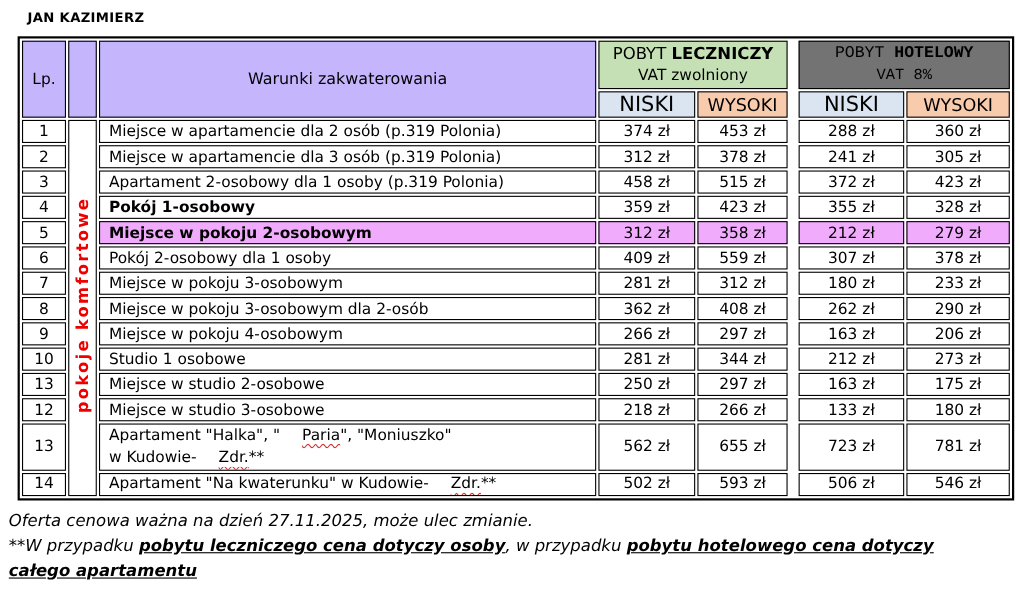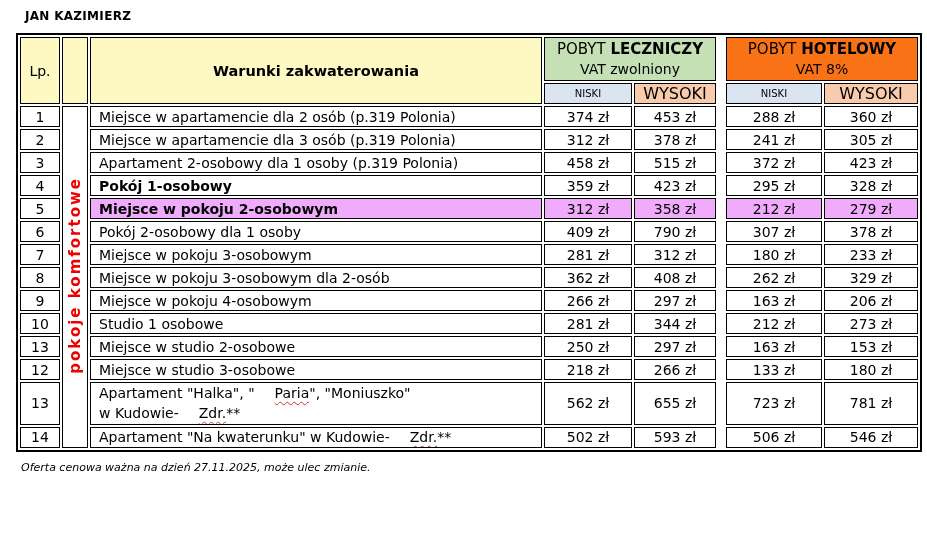--- a/index.html
+++ b/index.html
@@ -26,26 +26,26 @@
     font-size:14px;
     padding:0 2px;
     height:19px;
     vertical-align:middle;
     text-align:center;
     overflow:hidden;
     white-space:nowrap;
   }
   td.sp{border:none;padding:0;background:transparent;}
   
-  td.hgray{background:#fef9c3;}
-  td.cond{font-weight:bold;font-size:14.5px;}
+  td.hgray{background:#c4b5fd;}
+  td.cond{font-weight:normal;font-size:14.5px;}
   td.group{height:42px;line-height:1.35;font-size:15px;}
   td.green{background:#c5e0b4;margin-top:24px;}
-  td.lgray{background:#f97316;}
-  td.blue{background:#dbe5f1;height:16px;font-size:10px;}
+  td.lgray{background:#737373;font-family:Liberation Mono, monospace;}
+  td.blue{background:#dbe5f1;height:16px;font-size:19px;}
   td.orange{background:#f8cbad;height:16px;font-size:16px;}
   td.group .sub{font-size:14px;}
   td.group b{font-weight:bold;}
   
   td.lp{text-align:center;}
   td.lbl{text-align:left;padding-left:8px;margin-left:36px;}
   td.lbl.b{font-weight:bold;}
   td.hl{background:#f0abfc;}
   td.two{height:40px;line-height:1.45;}
   td.side{padding:0;}
@@ -60,24 +60,24 @@
     letter-spacing:2px;
   }
   .miss{
     text-decoration:underline wavy #d13333;
     text-decoration-thickness:1px;
     text-decoration-skip-ink:none;
     text-underline-offset:3px;
     padding-left:20px;
   }
   .notes{
-    margin:7px 0 0 21px;
+    margin:7px 0 0 8px;
     width:892px;
     font-style:italic;
-    font-size:11px;
+    font-size:15px;
     line-height:1.55;
   }
   .notes .bu{font-weight:bold;text-decoration:underline;}
 </style>
 </head>
 <body>
 
 <div class="title">JAN KAZIMIERZ</div>
 
 <table class="price-table">
@@ -140,58 +140,58 @@
       <td class="sp"></td>
       <td>372 zł</td>
       <td>423 zł</td>
     </tr>
     <tr>
       <td class="lp">4</td>
       <td class="lbl b">Pokój 1-osobowy</td>
       <td>359 zł</td>
       <td>423 zł</td>
       <td class="sp"></td>
-      <td>295 zł</td>
+      <td>355 zł</td>
       <td>328 zł</td>
     </tr>
     <tr>
       <td class="lp">5</td>
       <td class="lbl b hl">Miejsce w pokoju 2-osobowym</td>
       <td class="hl">312 zł</td>
       <td class="hl">358 zł</td>
       <td class="sp"></td>
       <td class="hl">212 zł</td>
       <td class="hl">279 zł</td>
     </tr>
     <tr>
       <td class="lp">6</td>
       <td class="lbl">Pokój 2-osobowy dla 1 osoby</td>
       <td>409 zł</td>
-      <td>790 zł</td>
+      <td>559 zł</td>
       <td class="sp"></td>
       <td>307 zł</td>
       <td>378 zł</td>
     </tr>
     <tr>
       <td class="lp">7</td>
       <td class="lbl">Miejsce w pokoju 3-osobowym</td>
       <td>281 zł</td>
       <td>312 zł</td>
       <td class="sp"></td>
       <td>180 zł</td>
       <td>233 zł</td>
     </tr>
     <tr>
       <td class="lp">8</td>
       <td class="lbl">Miejsce w pokoju 3-osobowym dla 2-osób</td>
       <td>362 zł</td>
       <td>408 zł</td>
       <td class="sp"></td>
       <td>262 zł</td>
-      <td>329 zł</td>
+      <td>290 zł</td>
     </tr>
     <tr>
       <td class="lp">9</td>
       <td class="lbl">Miejsce w pokoju 4-osobowym</td>
       <td>266 zł</td>
       <td>297 zł</td>
       <td class="sp"></td>
       <td>163 zł</td>
       <td>206 zł</td>
     </tr>
@@ -204,21 +204,21 @@
       <td>212 zł</td>
       <td>273 zł</td>
     </tr>
     <tr>
       <td class="lp">13</td>
       <td class="lbl">Miejsce w studio 2-osobowe</td>
       <td>250 zł</td>
       <td>297 zł</td>
       <td class="sp"></td>
       <td>163 zł</td>
-      <td>153 zł</td>
+      <td>175 zł</td>
     </tr>
     <tr>
       <td class="lp">12</td>
       <td class="lbl">Miejsce w studio 3-osobowe</td>
       <td>218 zł</td>
       <td>266 zł</td>
       <td class="sp"></td>
       <td>133 zł</td>
       <td>180 zł</td>
     </tr>
@@ -241,13 +241,16 @@
       <td>593 zł</td>
       <td class="sp"></td>
       <td>506 zł</td>
       <td>546 zł</td>
     </tr>
   </tbody>
 </table>
 
 <div class="notes">
   <div>Oferta cenowa ważna na dzień 27.11.2025, może ulec zmianie.</div>
+  <div>
+    <span>**W przypadku </span><span class="bu">pobytu leczniczego cena dotyczy osoby</span><span>, w przypadku </span><span class="bu">pobytu hotelowego cena dotyczy całego apartamentu</span>
+  </div>
 </div>
 
 </body></html>

